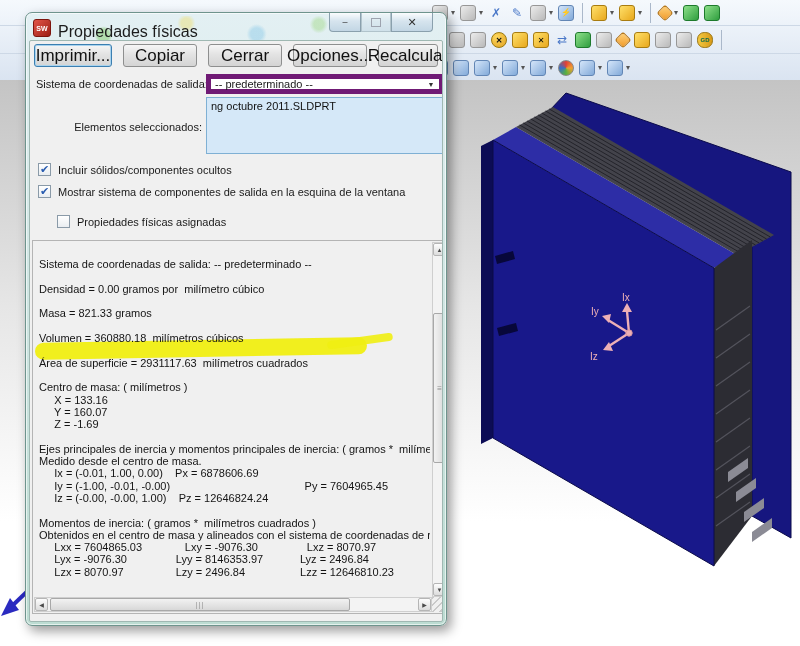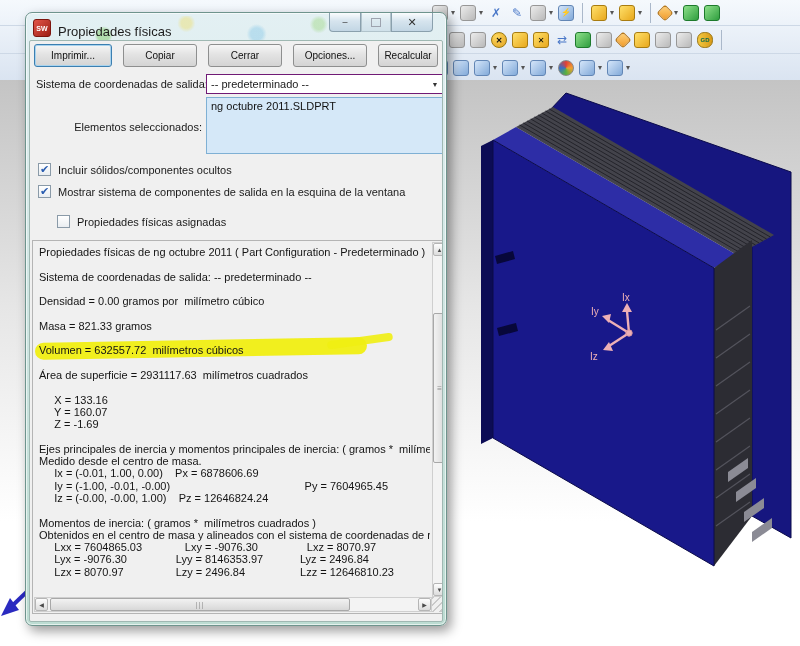--- a/index.html
+++ b/index.html
@@ -43,47 +43,47 @@
     box-shadow:4px 5px 12px rgba(0,0,0,.4), inset 0 0 0 1px rgba(255,255,255,.6);}
   #titlebar{height:24px;position:relative;display:flex;align-items:center;overflow:visible;}
   #titlebar::before{content:"";position:absolute;inset:0;border-radius:5px;
     background:radial-gradient(circle at 18% 80%, rgba(120,200,90,.45) 0 6px, transparent 9px),
                radial-gradient(circle at 38% 30%, rgba(240,220,90,.40) 0 5px, transparent 9px),
                radial-gradient(circle at 55% 75%, rgba(110,190,230,.35) 0 6px, transparent 10px),
                radial-gradient(circle at 70% 35%, rgba(140,210,100,.35) 0 5px, transparent 9px);}
   #sw-icon{width:16px;height:16px;margin-left:4px;border-radius:3px;z-index:1;
     background:linear-gradient(135deg,#e25548,#9c1f16);color:#fff;font-size:7px;font-weight:bold;
     display:flex;align-items:center;justify-content:center;border:1px solid #7d150e;}
-  #title-text{margin-left:7px;font-size:13px;color:#1c1c1c;z-index:1;margin-top:7px;}
+  #title-text{margin-left:7px;font-size:16px;color:#1c1c1c;z-index:1;margin-top:7px;}
   #win-controls{position:absolute;top:-3px;right:10px;display:flex;z-index:2;}
   .winbtn{height:18px;border:1px solid #8aa0ad;border-top:none;
     background:linear-gradient(#fbfdfe,#d6e4ee 45%,#c2d6e4);
     display:flex;align-items:center;justify-content:center;
     font-size:9px;color:#333;}
   #btn-min{width:30px;border-radius:0 0 0 4px;}
   #btn-max{width:28px;opacity:.55;}
   #btn-max span{width:8px;height:7px;border:1px solid #667;display:block;}
   #btn-close{width:40px;border-radius:0 0 4px 0;font-size:11px;}
 
   #dlg-content{position:absolute;left:3px;right:3px;top:27px;bottom:3px;
     background:#f0f0f0;border:1px solid #9fb8b2;border-radius:2px;overflow:hidden;
     font-size:11px;color:#1a1a1a;}
 
   #btn-row{position:absolute;left:4px;right:4px;top:3px;height:23px;
     display:flex;justify-content:space-between;}
   .pushbtn{height:23px;box-sizing:border-box;border:1px solid #8e8f8f;border-radius:3px;
-    background:linear-gradient(#f6f6f6,#e3e3e3 45%,#d4d4d4);font-size:10px;
+    background:linear-gradient(#f6f6f6,#e3e3e3 45%,#d4d4d4);font-size:17px;
     display:flex;align-items:center;justify-content:center;color:#111;
     font-family:"Liberation Sans",sans-serif;}
   .pushbtn.focus{border-color:#3c7fb1;box-shadow:0 0 0 1px #a8d3ee inset;}
   .w76{width:78px}.w72{width:74px}.w68{width:60px}
 
   .fldlabel{position:absolute;font-size:11px;color:#1a1a1a;}
   #combo{position:absolute;left:176px;top:33px;width:238px;height:20px;box-sizing:border-box;
-    background:#fff;border:1px solid #701a75;display:flex;align-items:center;}
+    background:#fff;border:5px solid #701a75;display:flex;align-items:center;}
   #combo-value{flex:1;padding-left:4px;font-size:11px;}
   #combo-arrow{width:16px;height:100%;display:flex;align-items:center;justify-content:center;
     font-size:7px;color:#333;}
   #listbox{position:absolute;left:176px;top:56px;width:238px;height:57px;box-sizing:border-box;
     background:#d5e8f8;border:1px solid #7fb0d4;}
   #listbox .item{padding:2px 4px;font-size:11px;color:#111;}
 
   .cbrow{position:absolute;left:8px;display:flex;align-items:center;gap:7px;}
   .cbox{width:13px;height:13px;box-sizing:border-box;background:linear-gradient(#fff,#e9edf1);
     border:1px solid #8a9aa8;display:flex;align-items:center;justify-content:center;
@@ -284,32 +284,32 @@
     </div>
     <div class="cbrow" style="top:174px;margin-left:19px;">
       <div class="cbox"></div>
       <span>Propiedades físicas asignadas</span>
     </div>
 
     <div id="results">
       <div id="marker-main"></div>
       <div id="marker-tail"></div>
       <div id="report-text">
-        <div class="rl">Propiedades físicas de ng octubre 2011 ( Part Configuration - Predeterminado )</div>
         <div class="rl"></div>
         <div class="rl">Sistema de coordenadas de salida: -- predeterminado --</div>
         <div class="rl"></div>
         <div class="rl">Densidad = 0.00 gramos por  milímetro cúbico</div>
         <div class="rl"></div>
         <div class="rl">Masa = 821.33 gramos</div>
         <div class="rl"></div>
-        <div class="rl">Volumen = 632557.72  milímetros cúbicos</div>
+        <div class="rl">Volumen = 360880.18  milímetros cúbicos</div>
         <div class="rl"></div>
         <div class="rl">Área de superficie = 2931117.63  milímetros cuadrados</div>
         <div class="rl"></div>
+        <div class="rl">Centro de masa: ( milímetros )</div>
         <div class="rl">     X = 133.16</div>
         <div class="rl">     Y = 160.07</div>
         <div class="rl">     Z = -1.69</div>
         <div class="rl"></div>
         <div class="rl">Ejes principales de inercia y momentos principales de inercia: ( gramos *  milímetros cu</div>
         <div class="rl">Medido desde el centro de masa.</div>
         <div class="rl">     Ix = (-0.01, 1.00, 0.00)    Px = 6878606.69</div>
         <div class="rl">     Iy = (-1.00, -0.01, -0.00)                                            Py = 7604965.45</div>
         <div class="rl">     Iz = (-0.00, -0.00, 1.00)    Pz = 12646824.24</div>
         <div class="rl"></div>

